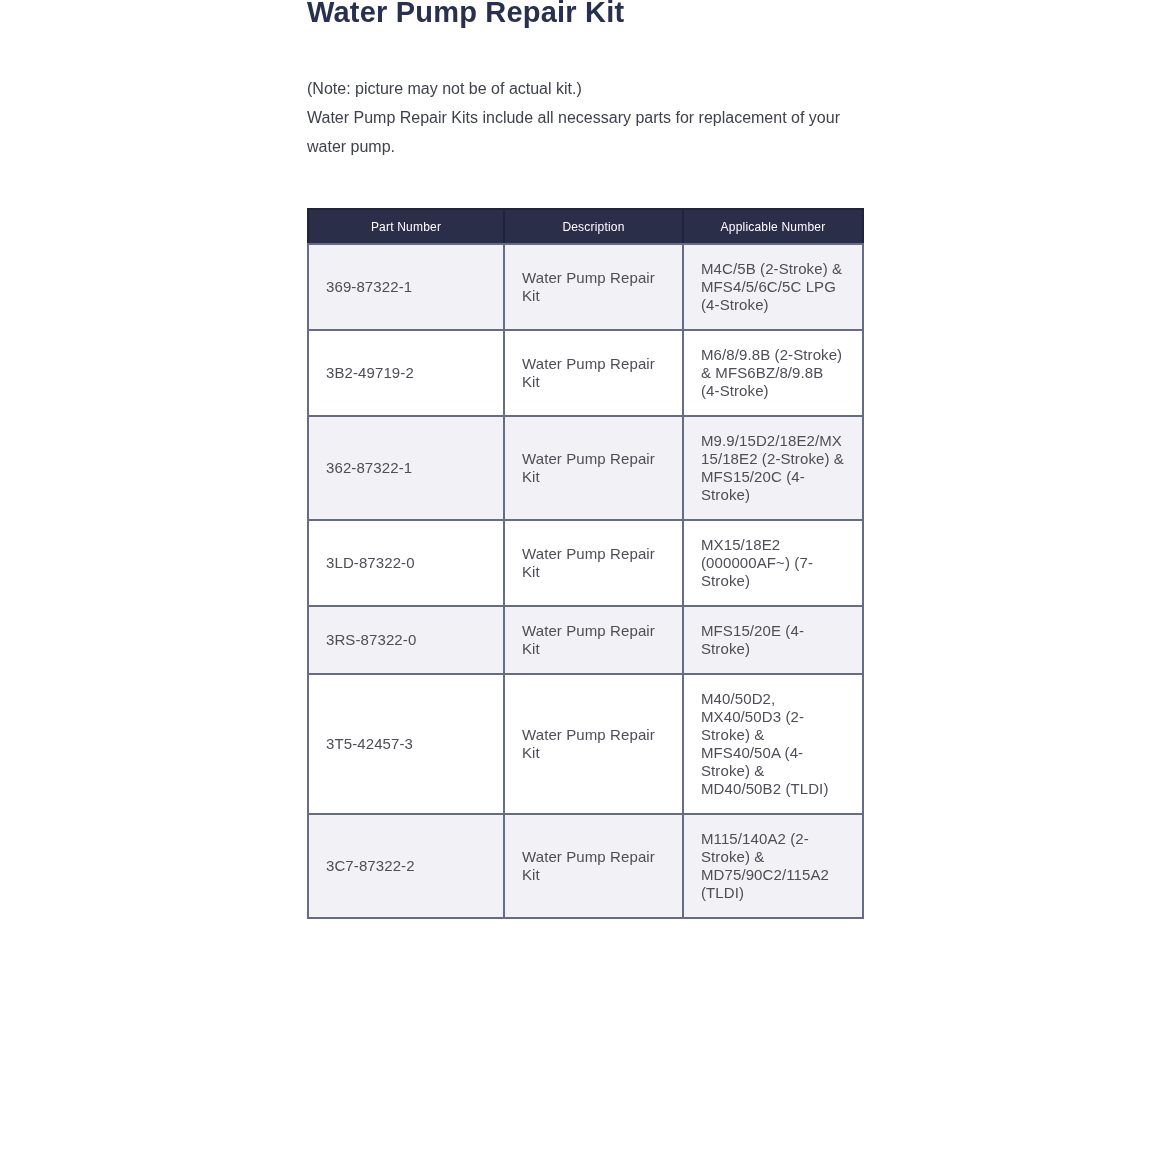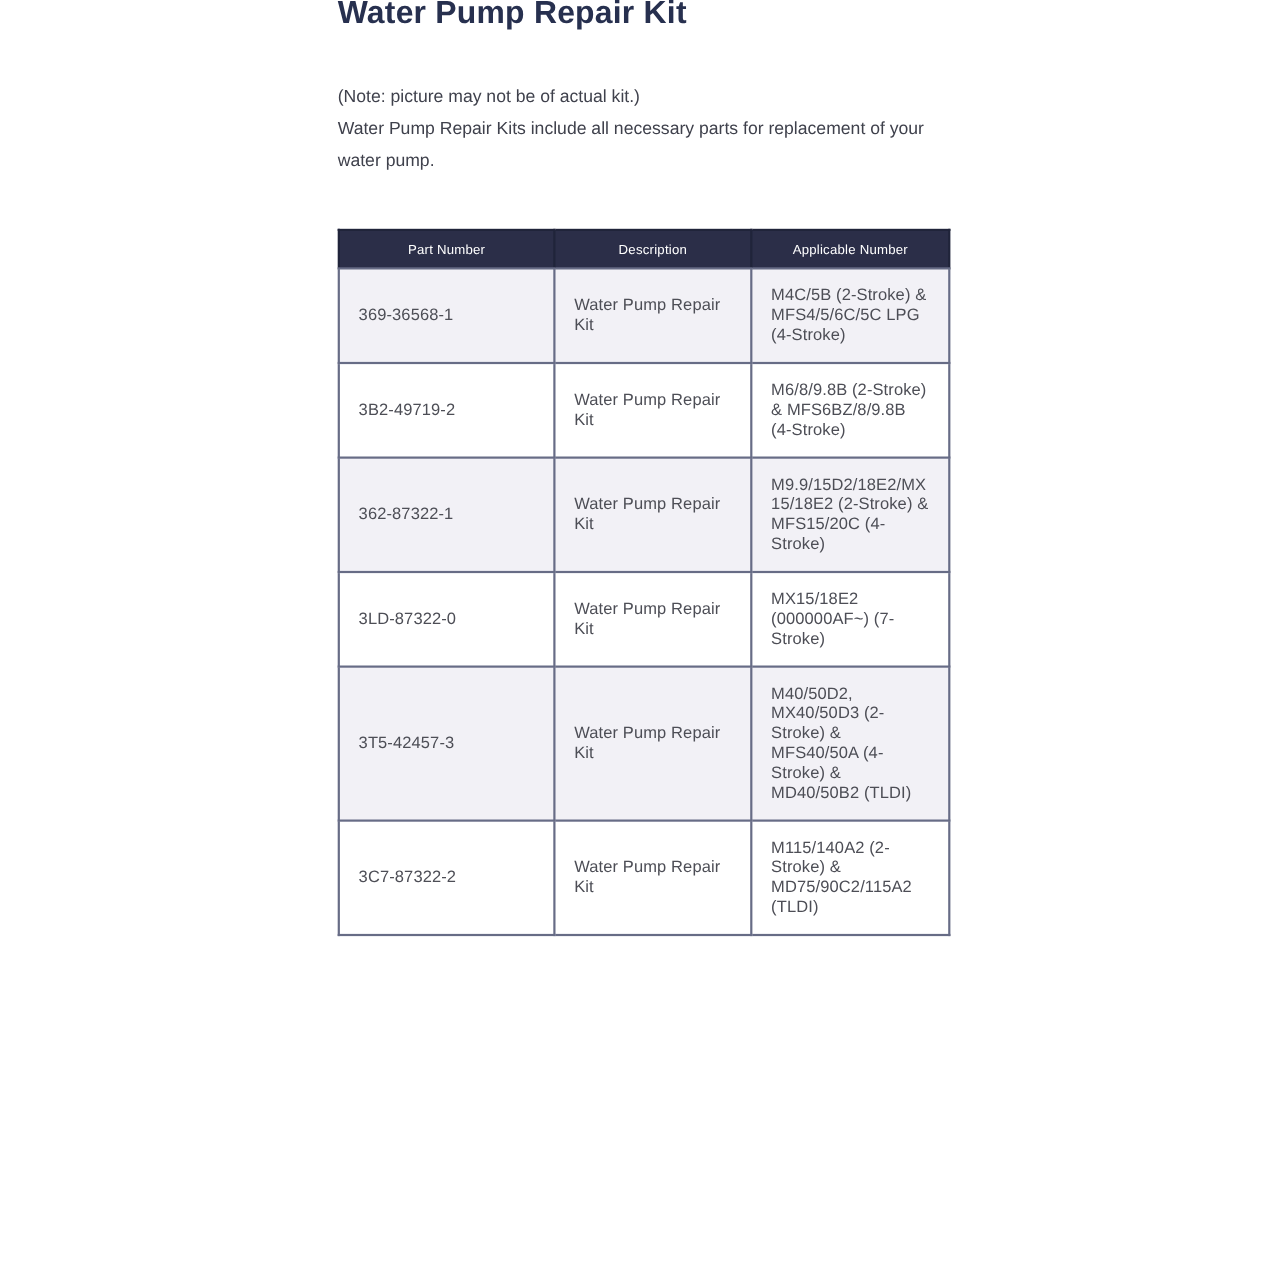--- a/index.html
+++ b/index.html
@@ -95,40 +95,45 @@
     </colgroup>
     <thead>
       <tr>
         <th>Part Number</th>
         <th>Description</th>
         <th>Applicable Number</th>
       </tr>
     </thead>
     <tbody>
       <tr>
-        <td>369-36568-1</td>
+        <td>369-87322-1</td>
         <td>Water Pump Repair Kit</td>
         <td>M4C/5B (2-Stroke) &amp; MFS4/5/6C/5C LPG (4-Stroke)</td>
       </tr>
       <tr>
         <td>3B2-49719-2</td>
         <td>Water Pump Repair Kit</td>
         <td>M6/8/9.8B (2-Stroke) &amp; MFS6BZ/8/9.8B (4-Stroke)</td>
       </tr>
       <tr>
         <td>362-87322-1</td>
         <td>Water Pump Repair Kit</td>
         <td>M9.9/15D2/18E2/MX15/18E2 (2-Stroke) &amp; MFS15/20C (4-Stroke)</td>
       </tr>
       <tr>
         <td>3LD-87322-0</td>
         <td>Water Pump Repair Kit</td>
         <td>MX15/18E2 (000000AF~) (7-Stroke)</td>
       </tr>
       <tr>
+        <td>3RS-87322-0</td>
+        <td>Water Pump Repair Kit</td>
+        <td>MFS15/20E (4-Stroke)</td>
+      </tr>
+      <tr>
         <td>3T5-42457-3</td>
         <td>Water Pump Repair Kit</td>
         <td>M40/50D2, MX40/50D3 (2-Stroke) &amp; MFS40/50A (4-Stroke) &amp; MD40/50B2 (TLDI)</td>
       </tr>
       <tr>
         <td>3C7-87322-2</td>
         <td>Water Pump Repair Kit</td>
         <td>M115/140A2 (2-Stroke) &amp; MD75/90C2/115A2 (TLDI)</td>
       </tr>
     </tbody>

